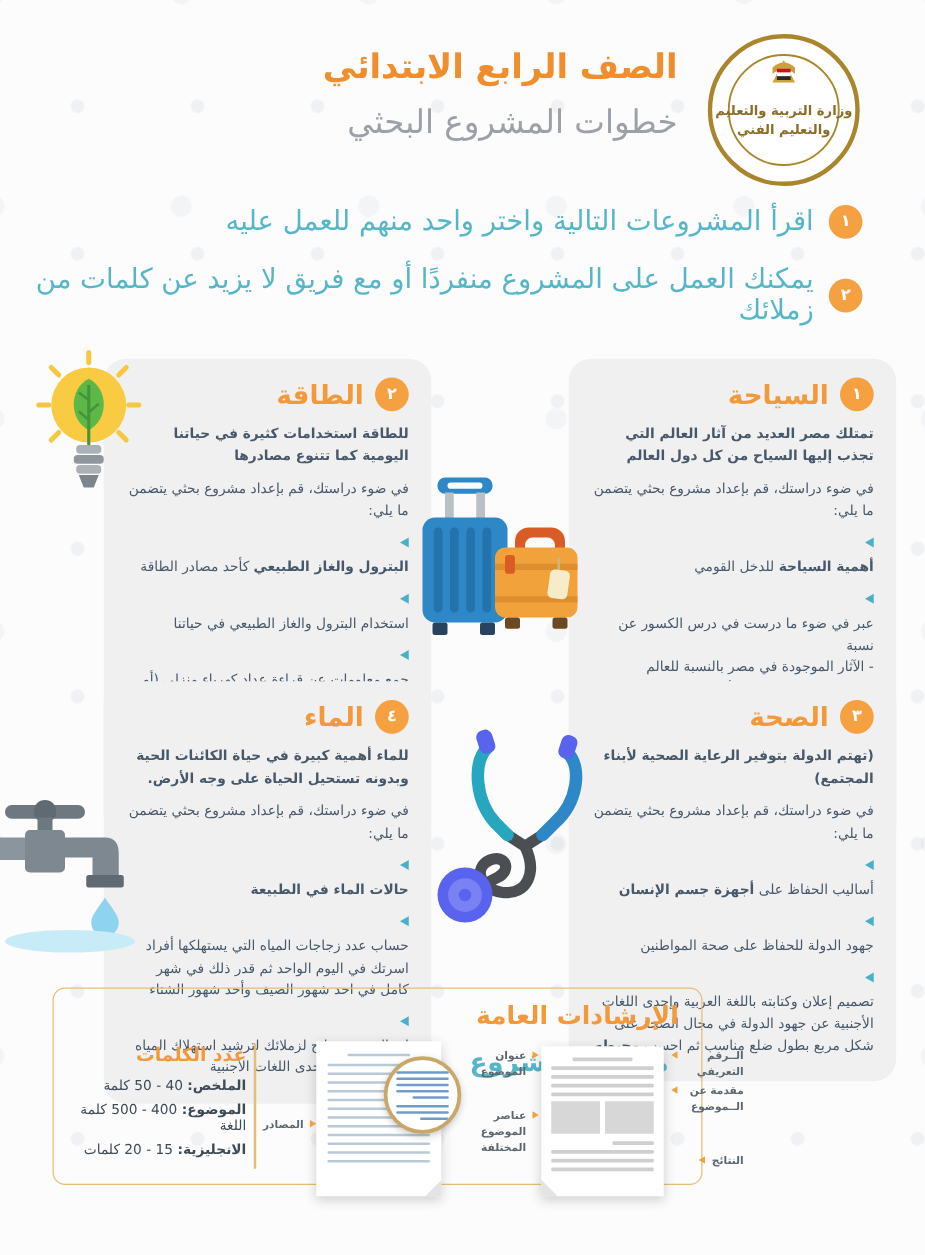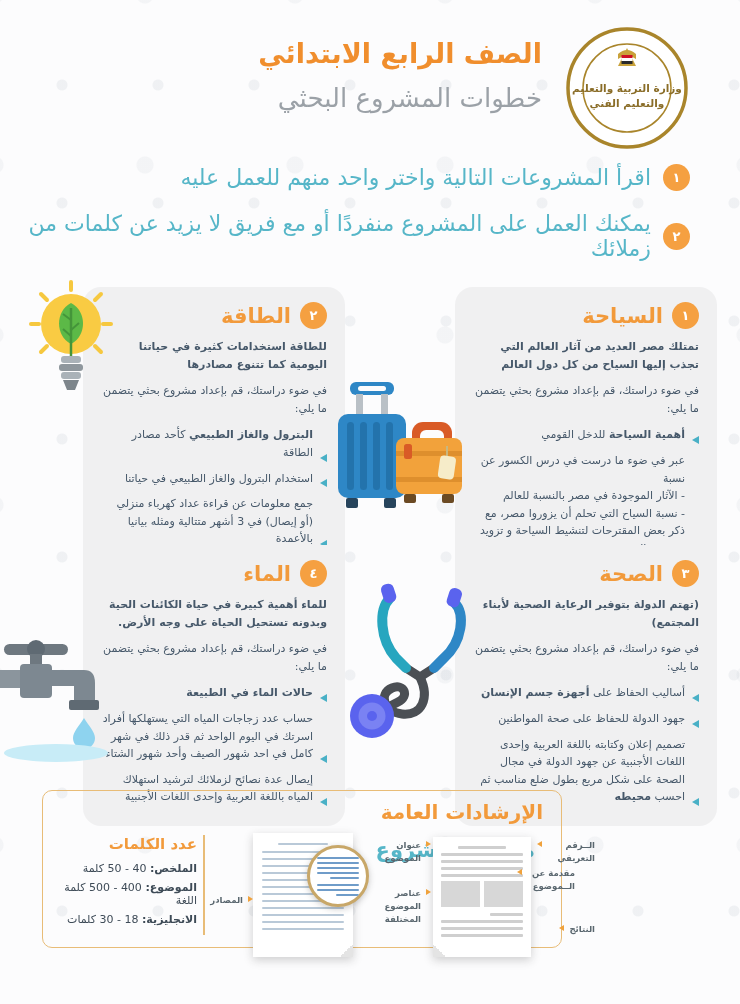--- a/index.html
+++ b/index.html
@@ -41,21 +41,21 @@
     padding:15px 18px 12px; z-index:1;
   }
   #card-tourism { top:287px; right:23px; min-height:232px; }
   #card-energy  { top:287px; left:83px;  min-height:248px; }
   #card-health  { top:545px; right:23px; min-height:214px; }
   #card-water   { top:545px; left:83px;  min-height:190px; }
   .card-head { display:flex; align-items:center; gap:9px; margin-bottom:9px; }
   .card-title { color:#F29A3B; font-size:21px; font-weight:bold; }
   .card p { font-size:11px; line-height:1.6; color:#46586A; text-align:right; margin-bottom:9px; }
   .intro { font-weight:bold; }
-  .bullet { display:flex; gap:7px; align-items:flex-end; margin-bottom:8px; }
+  .bullet { display:flex; gap:7px; align-items:flex-start; margin-bottom:8px;flex-direction:column; }
   .tri-teal {
     flex:none; margin-top:4px; width:0; height:0;
     border-top:4.5px solid transparent; border-bottom:4.5px solid transparent;
     border-right:7px solid #49B0C6;
   }
   .btext { font-size:11px; line-height:1.6; color:#46586A; text-align:right; white-space:pre-line; }
   .btext b { font-weight:bold; }
 
   
   .icon-float { position:absolute; z-index:3; }
@@ -104,21 +104,21 @@
     flex:none; margin-top:2px; width:0; height:0;
     border-top:3.5px solid transparent; border-bottom:3.5px solid transparent;
     border-right:5.5px solid #F0A23C;
   }
   .tri-o-right {
     flex:none; margin-top:2px; width:0; height:0;
     border-top:3.5px solid transparent; border-bottom:3.5px solid transparent;
     border-left:5.5px solid #F0A23C;
   }
   #glabel-id      { left:494px; top:48px;  width:58px; }
-  #glabel-intro   { left:474px; top:76px;  width:58px; }
+  #glabel-intro   { left:494px; top:76px;  width:58px; }
   #glabel-results { left:494px; top:132px; width:58px; }
   #glabel-title   { left:334px; top:48px;  width:54px; }
   #glabel-elems   { left:334px; top:96px;  width:54px; }
   #glabel-sources { left:166px; top:103px; width:44px; }
 
   .g-divider { position:absolute; left:160px; top:44px; width:2px; height:100px; background:#E8BC77; }
 
   .wc { position:absolute; left:12px; top:44px; width:142px; text-align:right; }
   .wc-title { color:#F29A3B; font-size:15px; font-weight:bold; margin-bottom:9px; }
   .wc-item { font-size:11px; color:#3E4B57; margin-bottom:6px; }
@@ -402,18 +402,18 @@
 
     <div class="wc">
       <div class="wc-title">عدد الكلمات</div>
       <div class="wc-item">
         <b>الملخص:</b> <span>40 - 50 كلمة</span>
       </div>
       <div class="wc-item">
         <b>الموضوع:</b> <span>400 - 500 كلمة اللغة</span>
       </div>
       <div class="wc-item">
-        <b>الانجليزية:</b> <span>18 - 30 كلمات</span>
+        <b>الانجليزية:</b> <span>15 - 20 كلمات</span>
       </div>
     </div>
   </div>
 
 </div>
 
 </body></html>

